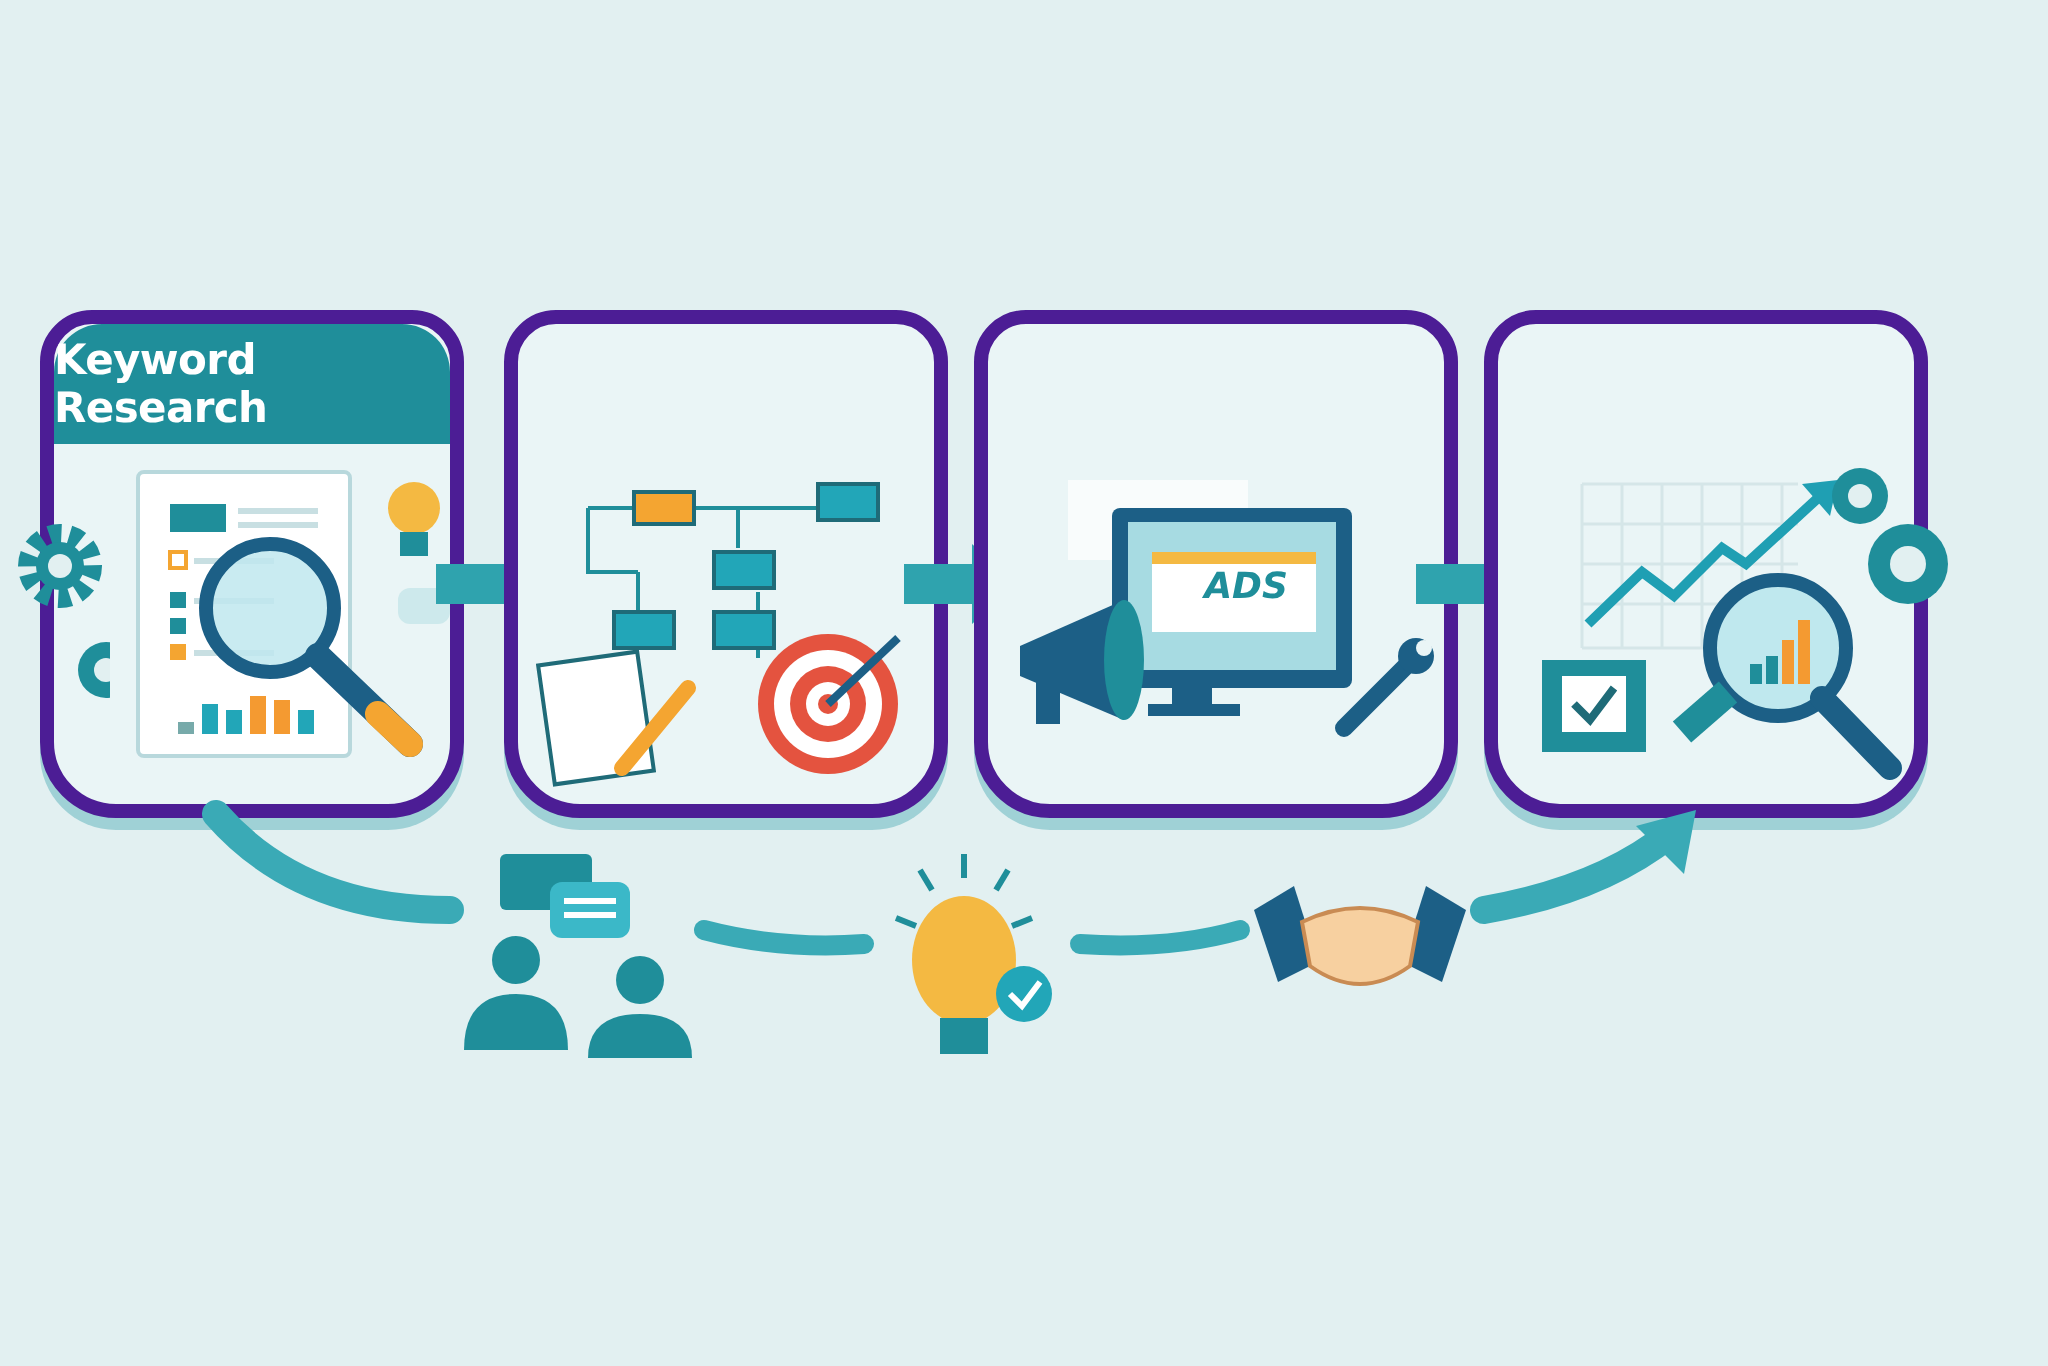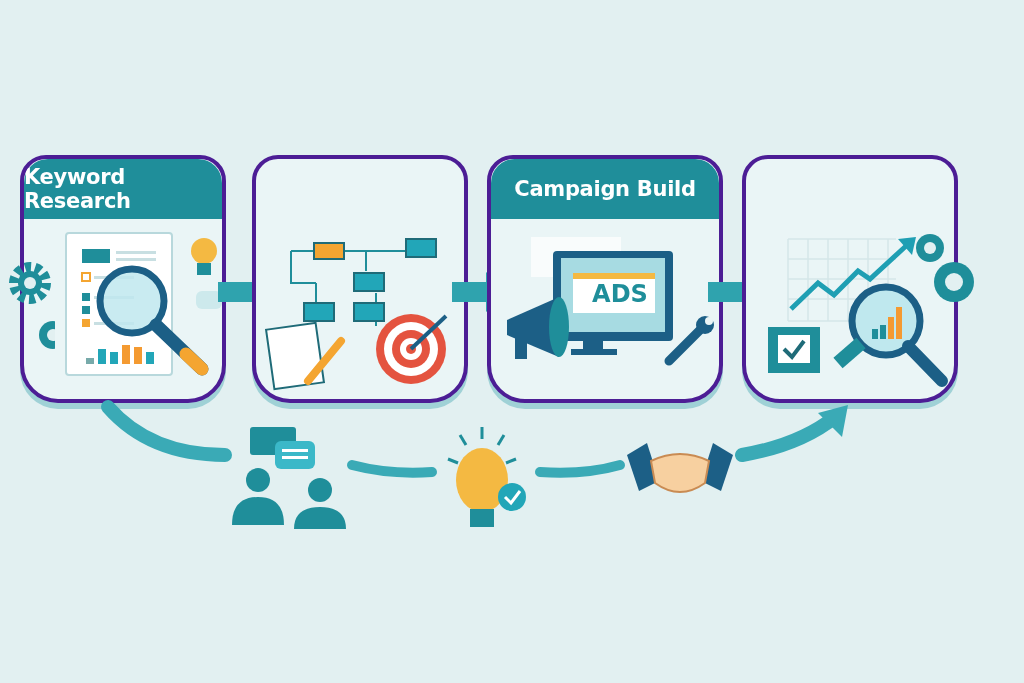--- a/index.html
+++ b/index.html
@@ -1,17 +1,17 @@
 <!DOCTYPE html>
 <html><head>
 <meta charset="utf-8">
 <style>
   html,body{margin:0;padding:0;}
   body{width:1024px;height:683px;background:#e2f0f1;position:relative;overflow:hidden;font-family:"DejaVu Sans",sans-serif;}
-  .stage{position:absolute;top:155px;height:240px;border-radius:26px 26px 38px 38px;background:#eaf5f6;border:4px solid #4c1d95;box-shadow:0 6px 0 #9fd1d6;overflow:hidden;}
+  .stage{position:absolute;top:155px;height:240px;border-radius:26px 26px 38px 38px;background:#eaf5f6;border:7px solid #4c1d95;box-shadow:0 6px 0 #9fd1d6;overflow:hidden;}
   .stage .hdr{height:60px;background:#1f8e9a;border-radius:24px 24px 0 0;display:flex;align-items:center;justify-content:center;color:#fff;font-size:21px;font-weight:bold;letter-spacing:-0.3px;}
   .stage .body{position:absolute;top:62px;left:0;right:0;bottom:0;}
   .arrow{position:absolute;top:272px;width:56px;height:40px;}
   .abs{position:absolute;}
 </style>
 </head>
 <body>
 
 <div class="stage" style="left:20px;width:198px;">
   <div class="hdr">Keyword Research</div>
@@ -86,32 +86,31 @@
       </g>
     </svg>
   </div>
 </div>
 
 <svg class="arrow" style="left:452px">
     <polygon points="0,10 34,10 34,0 56,20 34,40 34,30 0,30" fill="#2fa3ae"></polygon>
   </svg>
 
 <div class="stage" style="left:487px;width:228px;">
-  <div class="hdr">Campaign Build</div>
   <div class="body">
     <svg width="228" height="178" viewBox="0 0 228 178">
       <rect x="40" y="16" width="90" height="40" fill="#fff" opacity="0.7"></rect>
       <rect x="62" y="30" width="120" height="90" rx="4" fill="#1c5f86"></rect>
       <rect x="70" y="37" width="104" height="74" fill="#a7dbe2"></rect>
       <rect x="92" y="114" width="20" height="16" fill="#1c5f86"></rect>
         <rect x="80" y="128" width="46" height="6" fill="#1c5f86"></rect>
       <rect x="82" y="52" width="82" height="8" fill="#f4b942"></rect>
       <rect x="82" y="58" width="82" height="34" fill="#fff"></rect>
     </svg>
-    <div class="abs" style="left:88px;top:59px;width:82px;text-align:center;color:#1f8e9a;font-weight:bold;font-size:24px;">ADS</div>
+    <div class="abs" style="left:88px;top:59px;width:82px;text-align:center;color:#1f8e9a;font-weight:bold;font-size:18px;font-style:italic;">ADS</div>
     <svg class="abs" style="left:6px;top:74px" width="80" height="70">
       <polygon points="10,25 62,2 62,62 10,40" fill="#1c5f86"></polygon>
         <ellipse cx="62" cy="32" rx="10" ry="30" fill="#1f8e9a"></ellipse>
         <rect x="18" y="38" width="12" height="26" fill="#1c5f86"></rect>
     </svg>
     <svg class="abs" style="left:170px;top:92px" width="56" height="56">
       <line x1="8" y1="48" x2="42" y2="14" stroke="#1c5f86" stroke-width="9" stroke-linecap="round"></line>
         <circle cx="44" cy="12" r="9" fill="#1c5f86"></circle>
         <circle cx="48" cy="8" r="4" fill="#eaf5f6"></circle>
     </svg>

